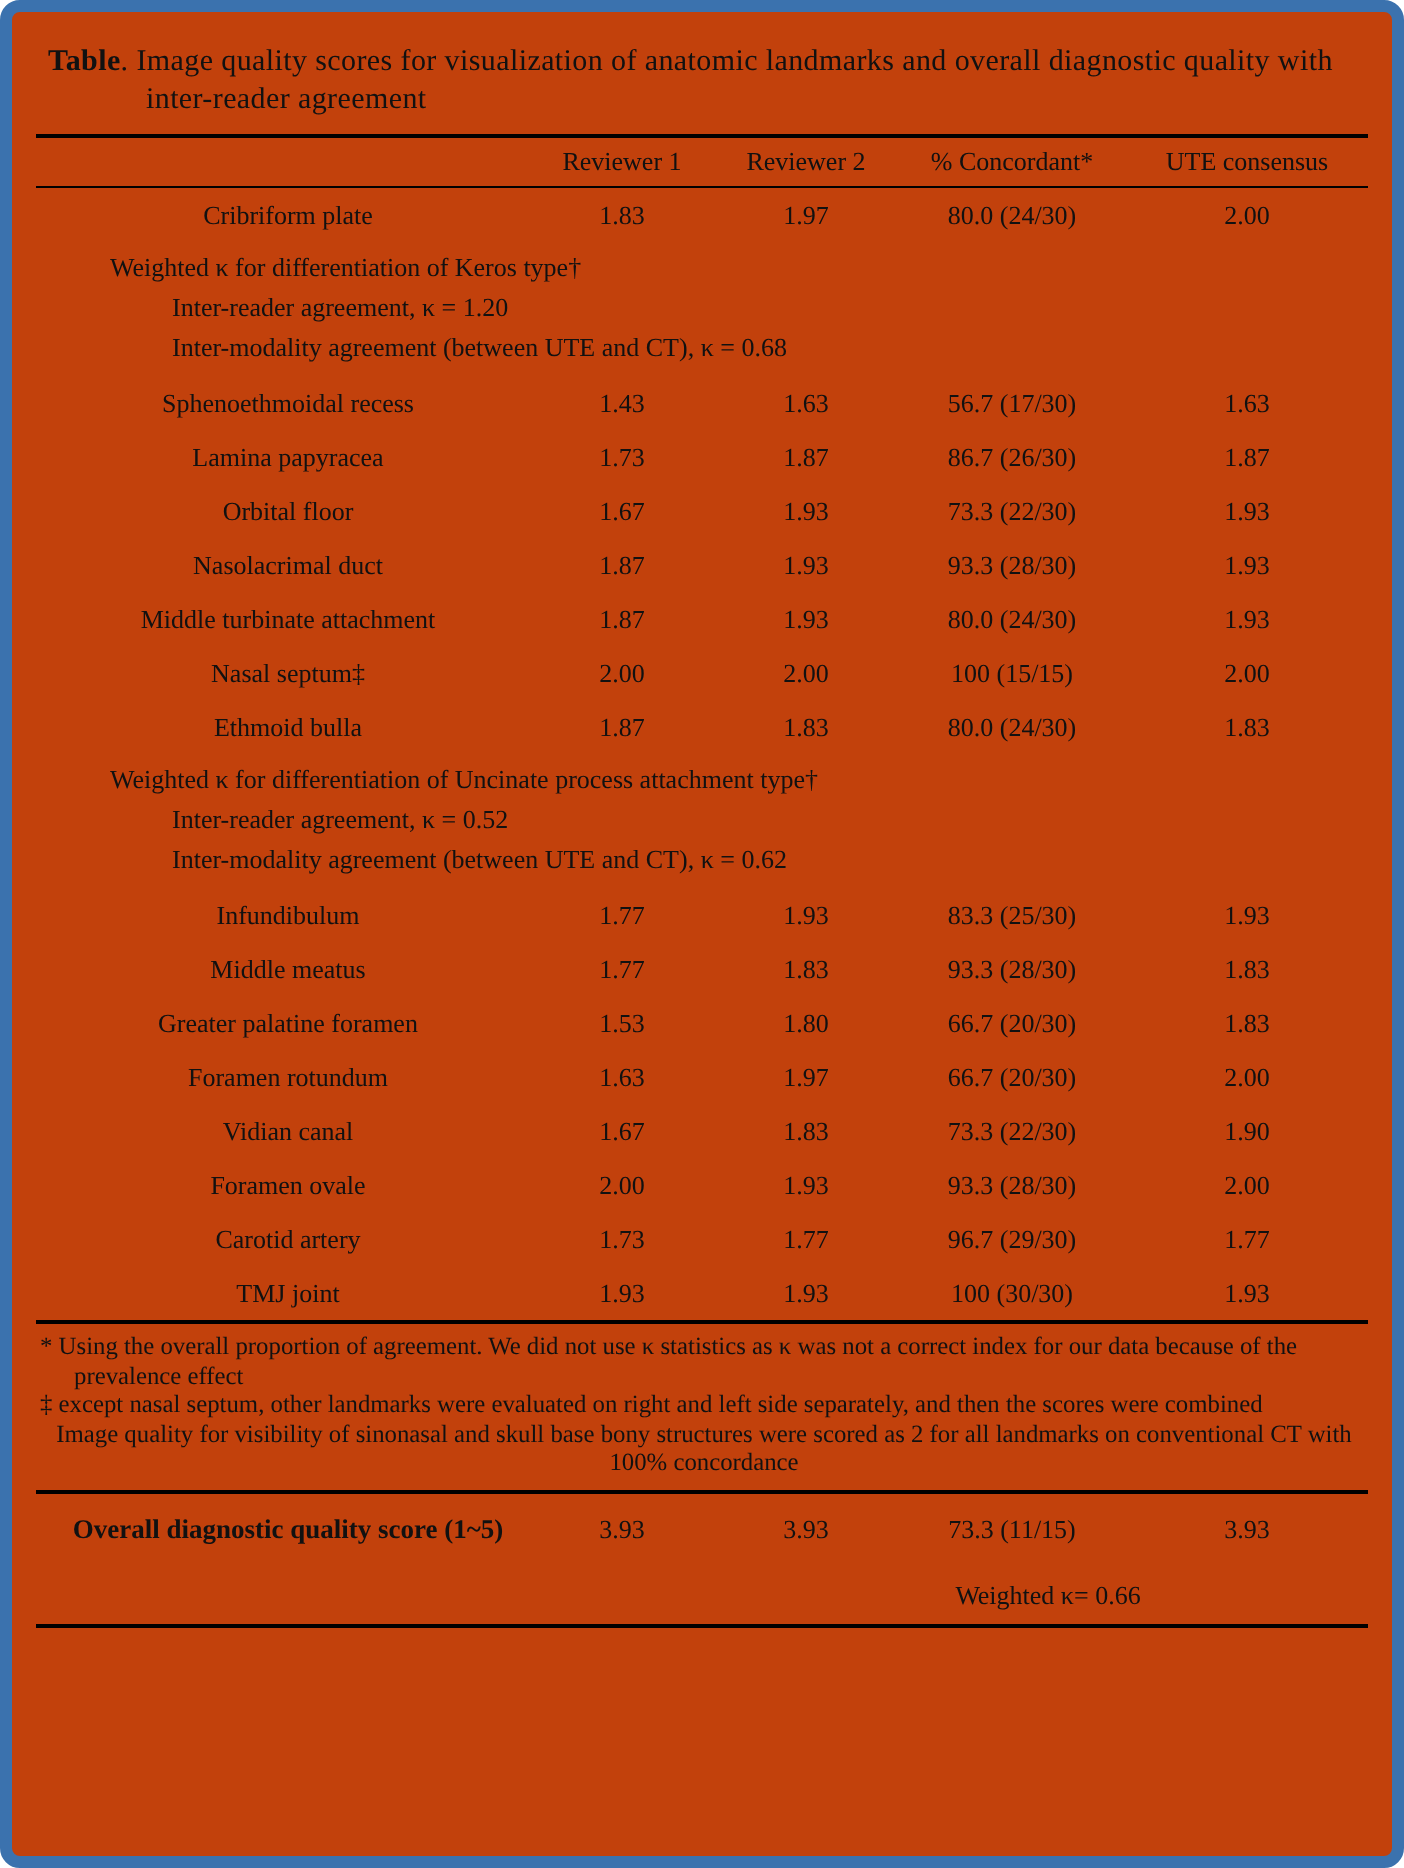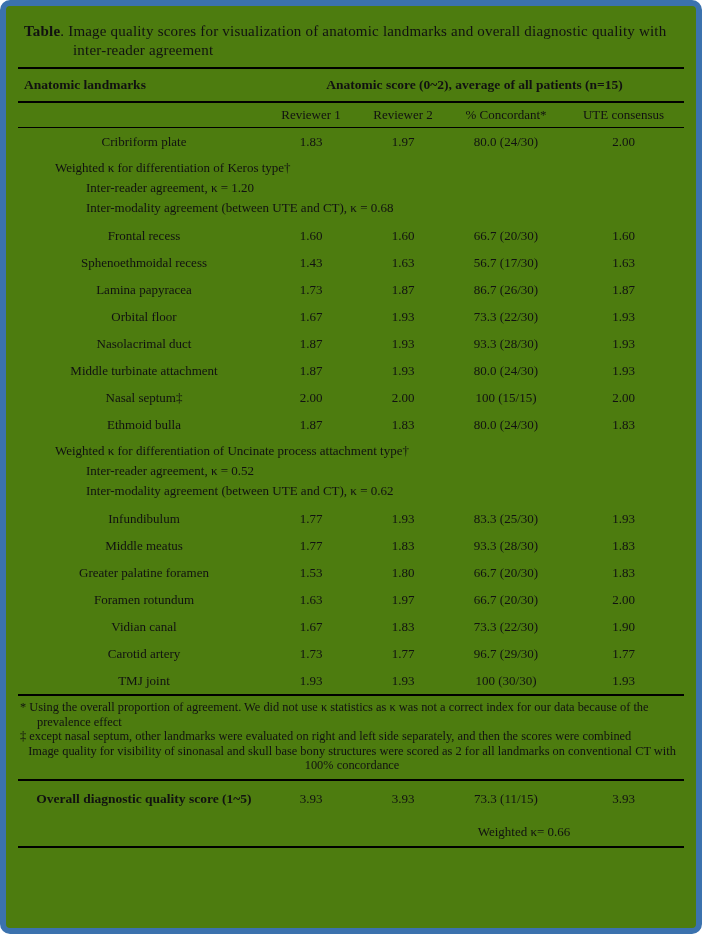--- a/index.html
+++ b/index.html
@@ -1,17 +1,17 @@
 <!DOCTYPE html>
 <html><head>
 <meta charset="utf-8">
 <style>
   html,body{margin:0;padding:0;background:#ffffff;}
   body{width:702px;height:934px;position:relative;font-family:"Liberation Serif","DejaVu Serif",serif;color:#111;}
-  .frame{position:absolute;inset:0;box-sizing:border-box;border:6px solid #3b72ae;border-radius:10px;background:#4d7c0f;padding:14px 12px 0 12px;overflow:hidden;}
+  .frame{position:absolute;inset:0;box-sizing:border-box;border:6px solid #3b72ae;border-radius:10px;background:#c2410c;padding:14px 12px 0 12px;overflow:hidden;}
   
   .title-block{border-bottom:2px solid #000;padding:2px 0 7px 55px;text-indent:-49px;font-size:15px;line-height:19px;letter-spacing:.2px;}
   .title-block b{font-weight:bold;}
   
   table.main{border-collapse:collapse;table-layout:fixed;width:666px;}
   col.c0{width:247px;}col.c1{width:92px;}col.c2{width:92px;}col.c3{width:114px;}col.c4{width:121px;}
   tr.header-row td{border-bottom:2px solid #000;height:30px;vertical-align:middle;font-weight:bold;font-size:13.5px;}
   td.landhead{text-align:left;padding-left:6px;}
   td.scorehead{text-align:center;}
   tr.subheader-row td{border-bottom:1.6px solid #000;height:22px;vertical-align:middle;text-align:center;font-size:13px;white-space:nowrap;}
@@ -43,24 +43,20 @@
   <table class="main">
     <colgroup>
       <col class="c0">
         <col class="c1">
         <col class="c2">
         <col class="c3">
         <col class="c4">
     </colgroup>
 
     <tbody>
-        <tr class="header-row">
-      <td class="landhead">Anatomic landmarks</td>
-      <td class="scorehead" colspan="4">Anatomic score (0~2), average of all patients (n=15)</td>
-    </tr>
 
     <tr class="subheader-row">
       <td></td>
       <td>Reviewer 1</td>
       <td>Reviewer 2</td>
       <td>% Concordant*</td>
       <td>UTE consensus</td>
     </tr>
 
     </tbody>
@@ -73,27 +69,20 @@
           <td class="cell-val">2.00</td>
         </tr>
         <tr class="note-row">
           <td colspan="5">
             <div class="note-l1">Weighted κ for differentiation of Keros type†</div>
             <div class="note-l2">Inter-reader agreement, κ = 1.20</div>
             <div class="note-l2">Inter-modality agreement (between UTE and CT), κ = 0.68</div>
           </td>
         </tr>
         <tr class="data-row">
-          <td class="cell-landmark">Frontal recess</td>
-          <td class="cell-val">1.60</td>
-          <td class="cell-val">1.60</td>
-          <td class="cell-val">66.7 (20/30)</td>
-          <td class="cell-val">1.60</td>
-        </tr>
-        <tr class="data-row">
           <td class="cell-landmark">Sphenoethmoidal recess</td>
           <td class="cell-val">1.43</td>
           <td class="cell-val">1.63</td>
           <td class="cell-val">56.7 (17/30)</td>
           <td class="cell-val">1.63</td>
         </tr>
         <tr class="data-row">
           <td class="cell-landmark">Lamina papyracea</td>
           <td class="cell-val">1.73</td>
           <td class="cell-val">1.87</td>
@@ -169,20 +158,27 @@
           <td class="cell-val">1.97</td>
           <td class="cell-val">66.7 (20/30)</td>
           <td class="cell-val">2.00</td>
         </tr>
         <tr class="data-row">
           <td class="cell-landmark">Vidian canal</td>
           <td class="cell-val">1.67</td>
           <td class="cell-val">1.83</td>
           <td class="cell-val">73.3 (22/30)</td>
           <td class="cell-val">1.90</td>
+        </tr>
+        <tr class="data-row">
+          <td class="cell-landmark">Foramen ovale</td>
+          <td class="cell-val">2.00</td>
+          <td class="cell-val">1.93</td>
+          <td class="cell-val">93.3 (28/30)</td>
+          <td class="cell-val">2.00</td>
         </tr>
         <tr class="data-row">
           <td class="cell-landmark">Carotid artery</td>
           <td class="cell-val">1.73</td>
           <td class="cell-val">1.77</td>
           <td class="cell-val">96.7 (29/30)</td>
           <td class="cell-val">1.77</td>
         </tr>
         <tr class="data-row">
           <td class="cell-landmark">TMJ joint</td>

